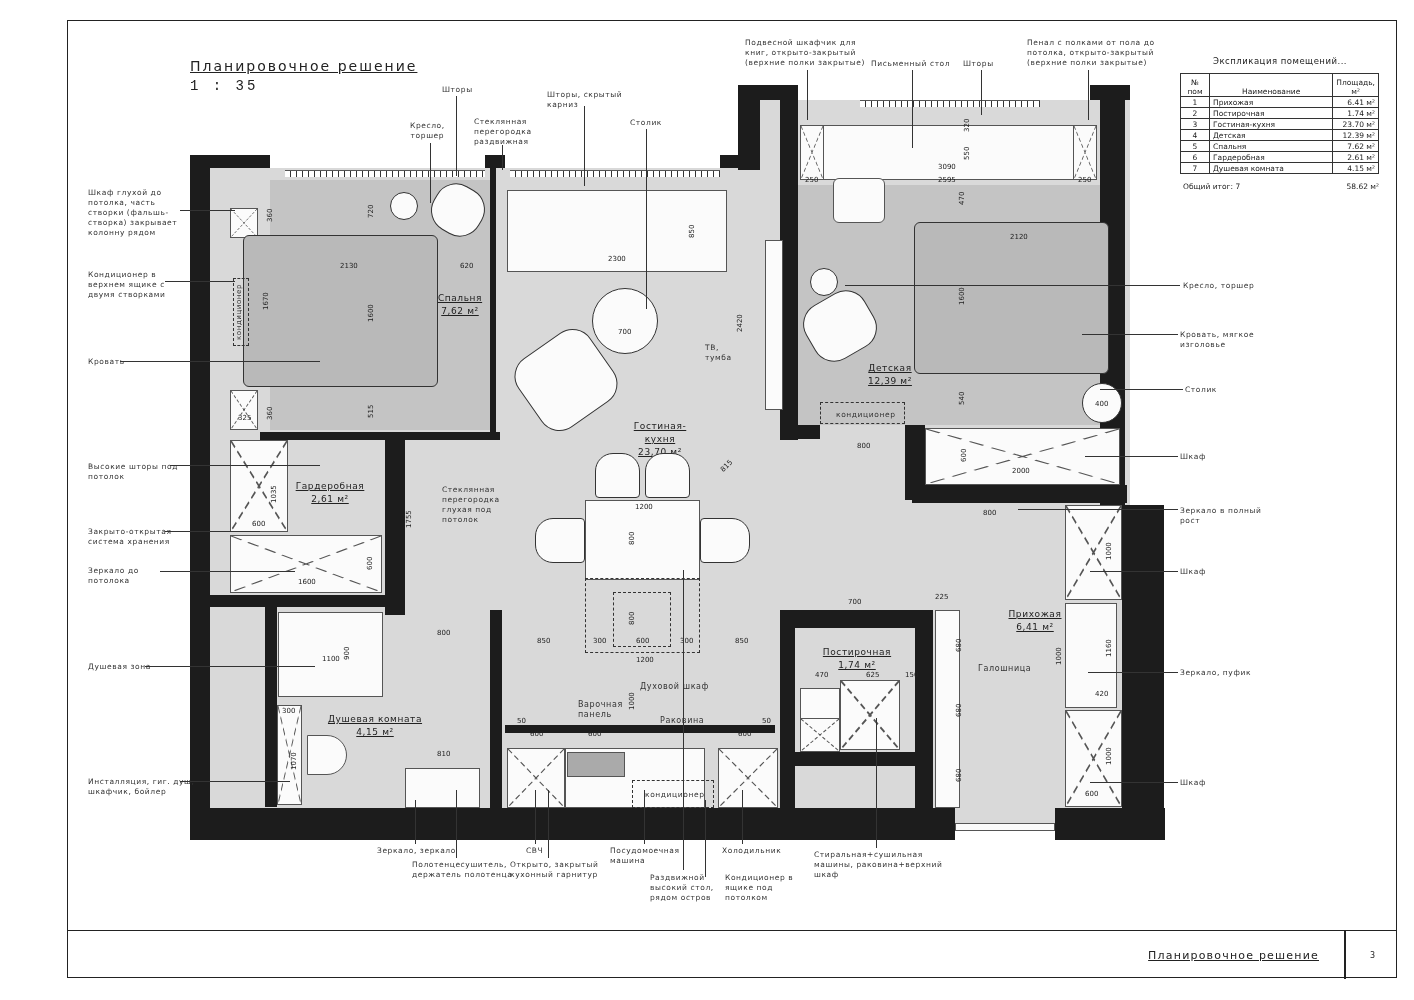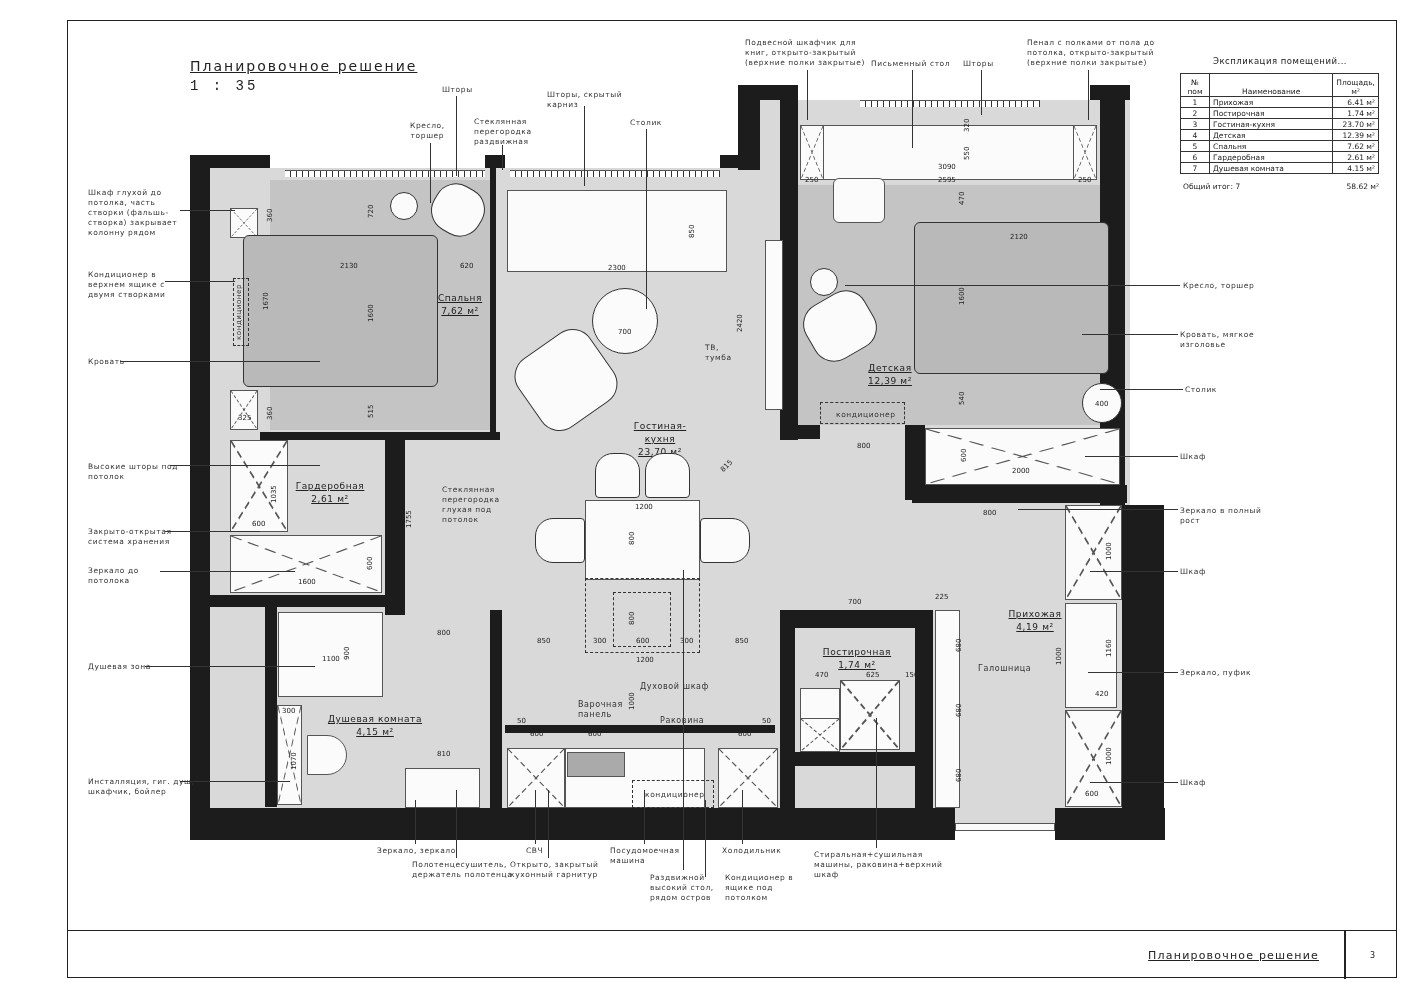--- a/index.html
+++ b/index.html
@@ -163,21 +163,21 @@
   <div class="dim" style="left:460px;top:262px;">620</div>
   <div class="dimv" style="left:367px;top:322px;">1600</div>
   <div class="dimv" style="left:262px;top:310px;">1670</div>
   <div class="dimv" style="left:367px;top:218px;">720</div>
   <div class="dimv" style="left:367px;top:418px;">515</div>
   <div class="dimv" style="left:266px;top:222px;">360</div>
   <div class="dimv" style="left:266px;top:420px;">360</div>
   <div class="dim" style="left:238px;top:414px;">325</div>
 
   <div class="white" style="left:507px;top:190px;width:220px;height:82px;"></div>
-  <div class="dim" style="left:608px;top:264px;">2300</div>
+  <div class="dim" style="left:608px;top:255px;">2300</div>
   <div class="dimv" style="left:688px;top:238px;">850</div>
   <div class="circle" style="left:592px;top:288px;width:66px;height:66px;"></div>
   <div class="dim" style="left:618px;top:328px;">700</div>
   <div class="chair" style="left:522px;top:338px;width:88px;height:84px;transform:rotate(-35deg);"></div>
   <div class="white" style="left:765px;top:240px;width:18px;height:170px;"></div>
   <div class="dimv" style="left:736px;top:332px;">2420</div>
   <div class="lbl" style="left:705px;top:343px;">ТВ,
 тумба</div>
   <div class="room-name" style="left:620px;top:420px;width:80px;">
     <span>Гостиная-кухня</span>
@@ -332,21 +332,21 @@
   <div class="dim" style="left:905px;top:671px;">150</div>
 
   <div class="white" style="left:935px;top:610px;width:25px;height:198px;"></div>
   <div class="dim" style="left:935px;top:593px;">225</div>
   <div class="dimv" style="left:955px;top:652px;">680</div>
   <div class="dimv" style="left:955px;top:717px;">680</div>
   <div class="dimv" style="left:955px;top:782px;">680</div>
   <div class="lbl" style="left:978px;top:664px;font-size:8px;">Галошница</div>
   <div class="room-name" style="left:1005px;top:608px;width:60px;">
     <span>Прихожая</span>
-    <span>4,19 м²</span>
+    <span>6,41 м²</span>
   </div>
   <div class="xbox" style="left:1065px;top:505px;width:57px;height:95px;">
       <svg viewBox="0 0 10 10" preserveAspectRatio="none">
         <path d="M0 0L10 10M10 0L0 10" stroke="#555" stroke-width="0.25" stroke-dasharray="1 0.6"></path>
       </svg>
     </div>
   <div class="white" style="left:1065px;top:603px;width:52px;height:105px;"></div>
   <div class="xbox" style="left:1065px;top:710px;width:57px;height:97px;">
       <svg viewBox="0 0 10 10" preserveAspectRatio="none">
         <path d="M0 0L10 10M10 0L0 10" stroke="#555" stroke-width="0.25" stroke-dasharray="1 0.6"></path>

